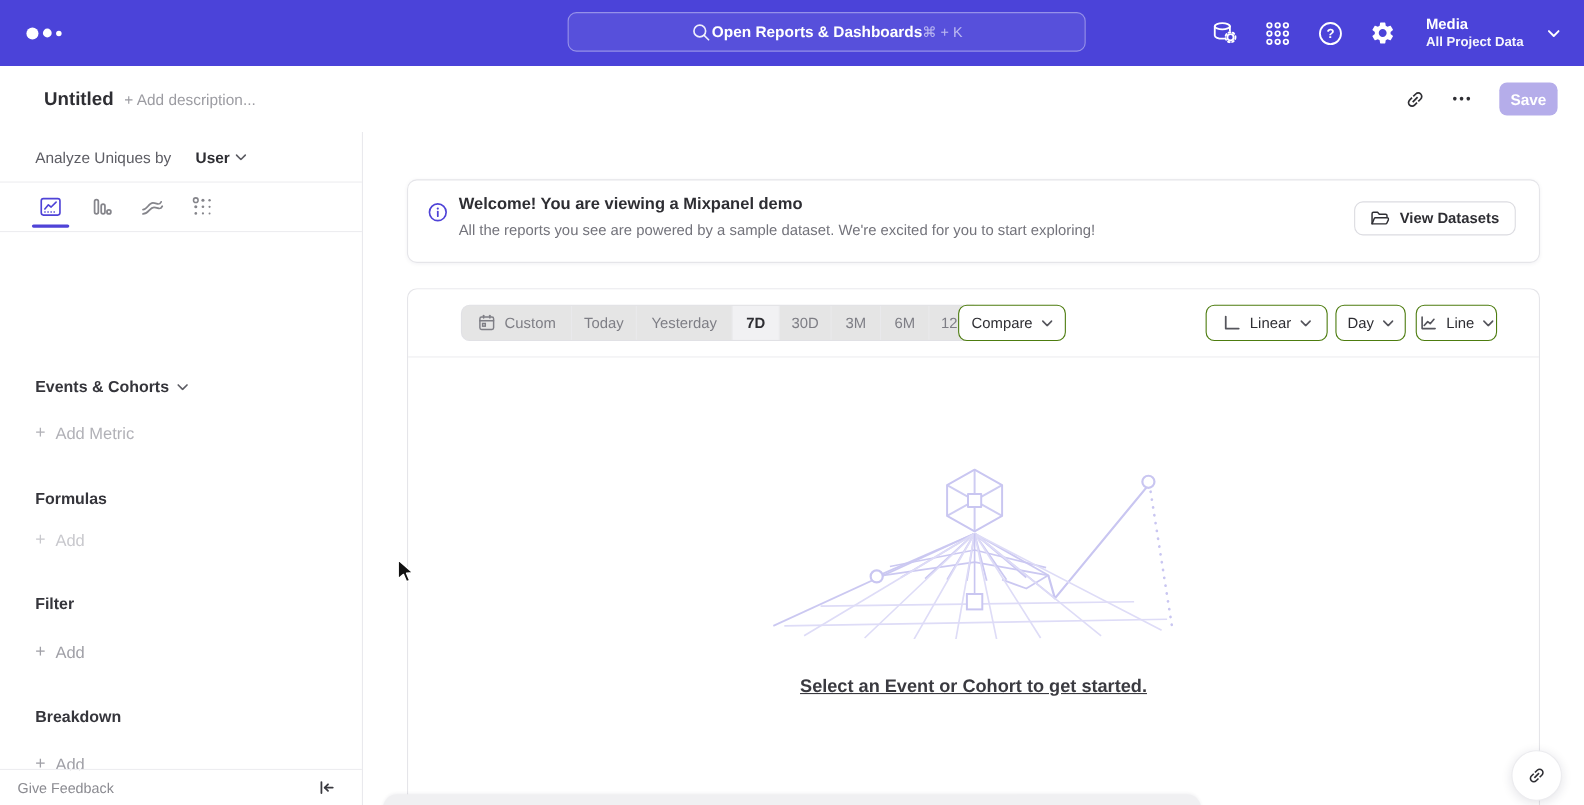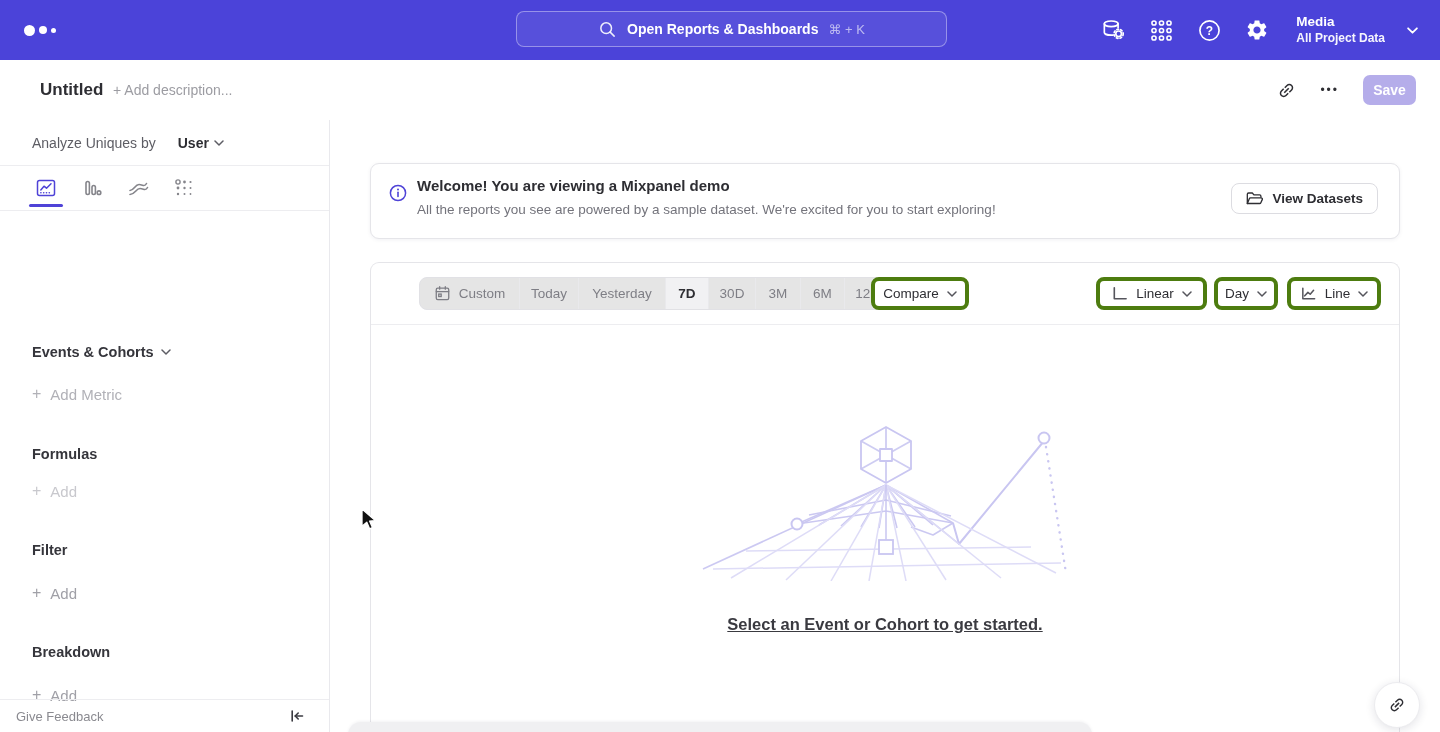--- a/index.html
+++ b/index.html
@@ -8,21 +8,21 @@
   #screen { position:relative; width:1440px; height:732px; background:#fff; overflow:hidden; }
 
   
   .topbar { position:absolute; left:0; top:0; width:1440px; height:60px; background:#4b43d9; display:flex; align-items:center; }
   .logo { position:absolute; left:24px; top:22px; width:36px; height:16px; display:flex; align-items:center; gap:4px; }
   .logo i { display:block; border-radius:50%; background:#fff; }
   .logo i.d1{ width:11px; height:11px; } .logo i.d2{ width:8px; height:8px; } .logo i.d3{ width:5px; height:5px; }
   .nav-links { position:absolute; left:80px; top:0; height:60px; display:flex; align-items:center; gap:38px; }
   .nav-link { color:#fff; font-size:14px; font-weight:600; letter-spacing:.2px; display:flex; align-items:center; gap:7px; cursor:pointer; }
   .nav-link svg { opacity:.9; }
-  .searchbar { position:absolute; left:516px; top:11px; width:431px; height:36px; border:1px solid rgba(255,255,255,.38); background:rgba(255,255,255,.07); border-radius:8px; display:flex; align-items:center; justify-content:center; gap:10px; cursor:pointer; }
+  .searchbar { position:absolute; left:516px; top:11px; width:471px; height:36px; border:1px solid rgba(255,255,255,.38); background:rgba(255,255,255,.07); border-radius:8px; display:flex; align-items:center; justify-content:center; cursor:pointer; }
   .searchbar .ph { color:#fff; font-size:14px; font-weight:600; }
   .searchbar .kbd { color:rgba(255,255,255,.6); font-size:13px; }
   .top-right { position:absolute; right:22px; top:0; height:60px; display:flex; align-items:center; gap:22px; }
   .top-icon { width:26px; height:26px; display:flex; align-items:center; justify-content:center; cursor:pointer; }
   .project { display:flex; flex-direction:column; justify-content:center; line-height:1.25; margin-left:4px; cursor:pointer; }
   .project .p-name { color:#fff; font-size:13.5px; font-weight:700; }
   .project .p-scope { color:#fff; font-size:12px; font-weight:600; opacity:.95; }
   .proj-chev { color:#fff; display:flex; align-items:center; cursor:pointer; }
 
   
@@ -61,21 +61,21 @@
   .view-datasets { position:absolute; right:21px; top:19px; height:31px; padding:0 14px; border:1px solid #dcdce1; border-radius:8px; background:#fff; display:flex; align-items:center; gap:9px; font-size:13.5px; font-weight:600; color:#2e2e33; cursor:pointer; }
 
   .card { position:absolute; left:370px; top:262px; width:1030px; height:480px; background:#fff; border:1px solid #e5e5e9; border-radius:9px 9px 0 0; border-bottom:none; }
   .card-toolbar { position:absolute; left:0; top:0; width:100%; height:61px; }
   .card-divider { position:absolute; left:0; top:61px; width:100%; height:1px; background:#ededf0; }
 
   .seg-group { position:absolute; left:20px; top:14px; height:33px; display:flex; border:1px solid #e1e1e5; border-radius:8px; overflow:hidden; background:#e5e5e5;margin-left:28px; }
   .seg { height:100%; display:flex; align-items:center; justify-content:center; gap:8px; font-size:13.5px; color:#7e7e85; border-right:1px solid #e9e9ec; cursor:pointer; padding:0 2px; }
   .seg:last-child { border-right:none; }
   .seg.active { background:#f1f1f3; color:#2e2e33; font-weight:600; }
-  .tb-btn { position:absolute; top:14px; height:33px; border:4px solid #4d7c0f; border-radius:8px; background:#fff; display:flex; align-items:center; justify-content:center; gap:8px; font-size:13.5px; font-weight:500; color:#2e2e33; cursor:pointer; }
+  .tb-btn { position:absolute; top:14px; height:33px; border:1px solid #4d7c0f; border-radius:8px; background:#fff; display:flex; align-items:center; justify-content:center; gap:8px; font-size:13.5px; font-weight:500; color:#2e2e33; cursor:pointer; }
   .tb-btn svg { color:#55555c; }
   .chev { color:#6f6f76; display:flex; align-items:center; }
 
   .illustration { position:absolute; left:330px; top:160px; width:370px; height:158px; }
   .empty-title { position:absolute; left:0; top:352px; width:100%; text-align:center; font-size:16.5px; font-weight:700; color:#3a3a40;text-decoration:underline; }
   .empty-hint { position:absolute; left:0; top:386px; width:100%; text-align:center; font-size:14px; color:#8b8b92; }
   .empty-hint .lnk { color:#4c40cf; font-weight:600; cursor:pointer; }
 
   .bottom-peek { position:absolute; left:348px; top:722px; width:744px; height:14px; background:#f0f0f2; border-radius:13px 13px 0 0; box-shadow:0 -1px 3px rgba(25,25,60,.05); }
   .fab { position:absolute; left:1374px; top:682px; width:46px; height:46px; border-radius:50%; background:#fff; border:1px solid #ececef; box-shadow:0 2px 10px rgba(25,25,60,.12); display:flex; align-items:center; justify-content:center; cursor:pointer; color:#2e2e33; }
@@ -335,21 +335,21 @@
 
       <button class="tb-btn" style="left:843px; width:64px">
         <span>Day</span>
         <span class="chev">
             <svg width="10" height="6" viewBox="0 0 10 6">
               <polyline points="1,1 5,5 9,1" fill="none" stroke="currentColor" stroke-width="1.5" stroke-linecap="round" stroke-linejoin="round"></polyline>
             </svg>
           </span>
       </button>
 
-      <button class="tb-btn" style="left:916px; width:94px">
+      <button class="tb-btn" style="left:916px; width:74px">
         <svg width="17" height="17" viewBox="0 0 18 18" fill="none" stroke="currentColor" stroke-width="1.6" stroke-linecap="round" stroke-linejoin="round">
             <path d="M3 3.5 v11 h12.5"></path>
             <polyline points="5,11.5 8.4,7.8 10.8,9.8 14.4,5.6"></polyline>
           </svg>
         <span>Line</span>
         <span class="chev">
             <svg width="10" height="6" viewBox="0 0 10 6">
               <polyline points="1,1 5,5 9,1" fill="none" stroke="currentColor" stroke-width="1.5" stroke-linecap="round" stroke-linejoin="round"></polyline>
             </svg>
           </span>

